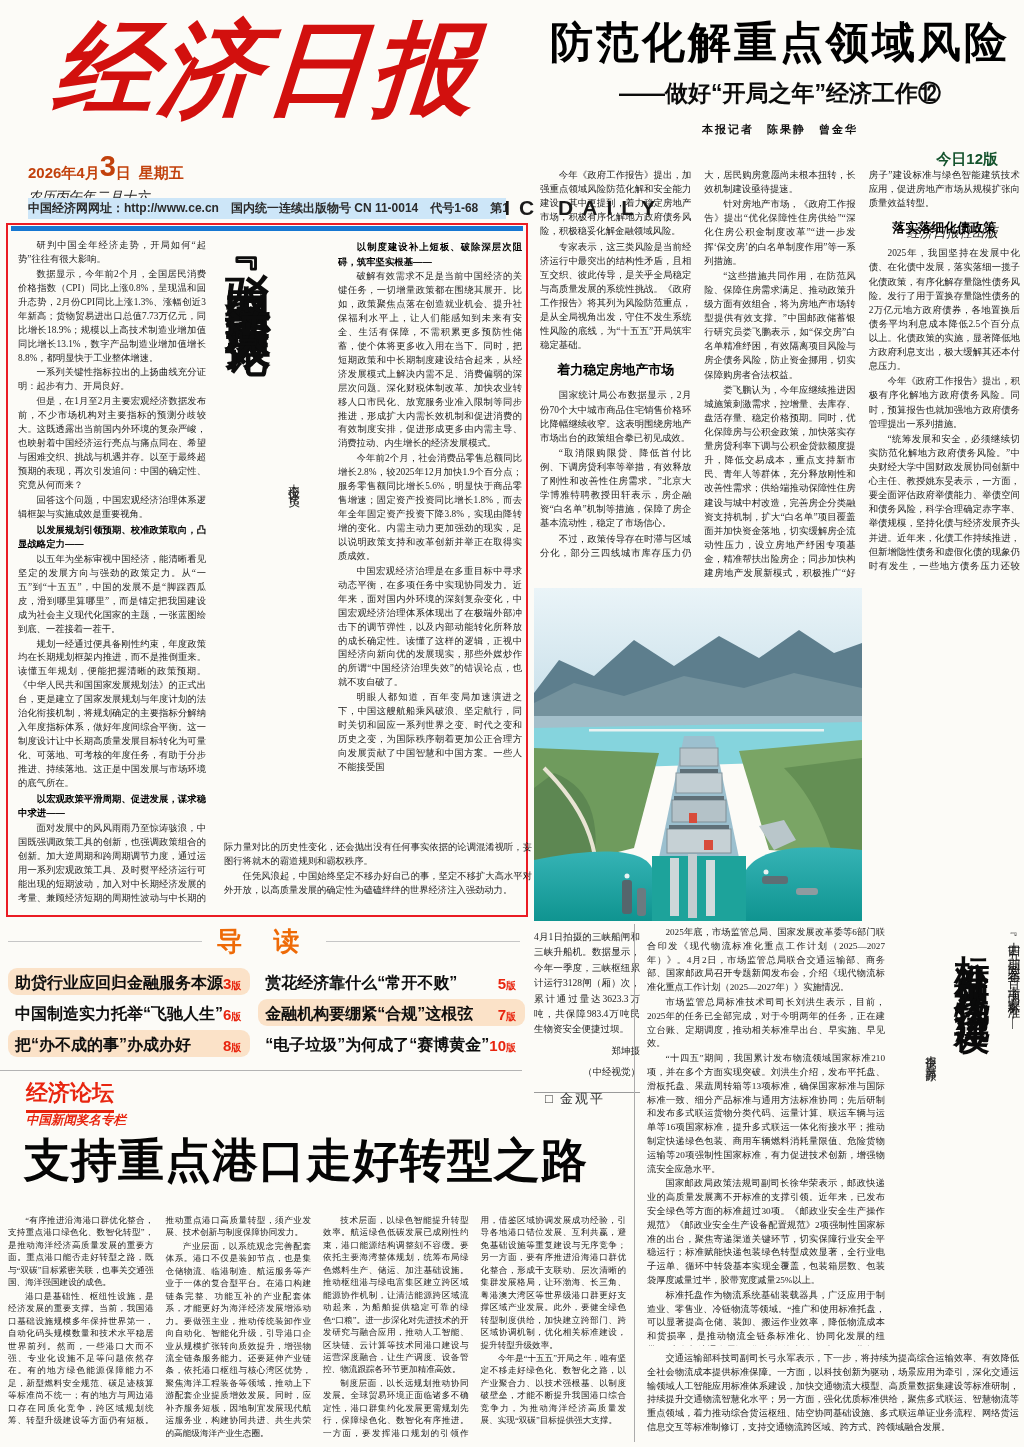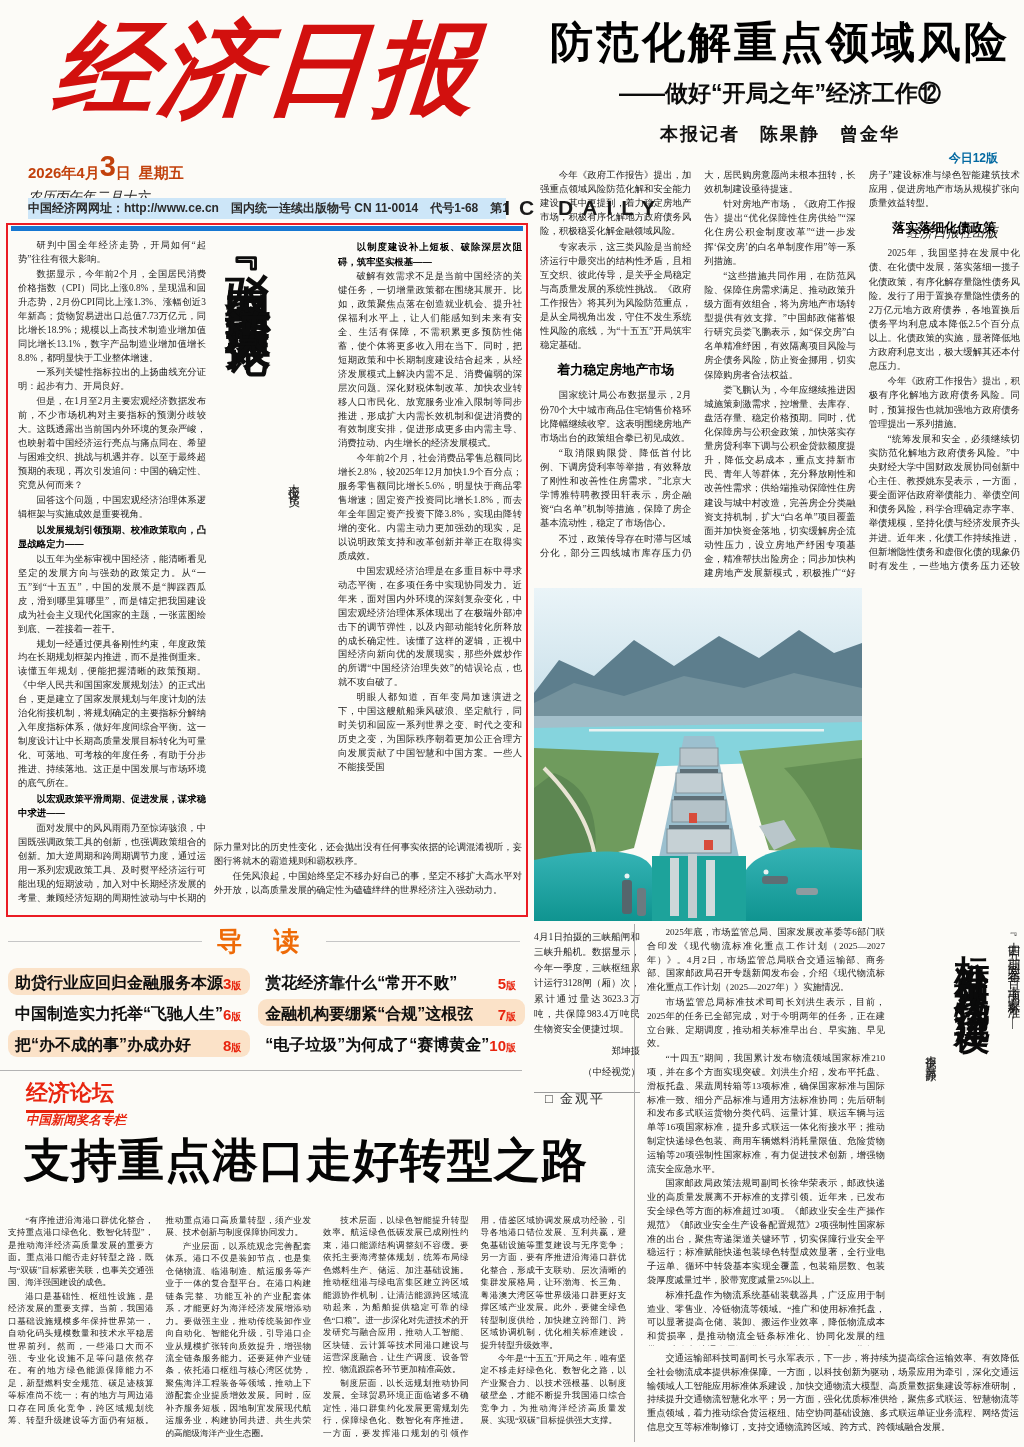--- a/index.html
+++ b/index.html
@@ -10,50 +10,50 @@
   .masthead { position:absolute; left:54px; top:-10px; width:430px; height:165px;
     font-family:"Liberation Serif","DejaVu Serif",serif; font-weight:bold; font-style:italic;
     font-size:102px; letter-spacing:4px; color:#d2100e; line-height:160px; white-space:nowrap;
     transform:skewX(-4deg); }
   .dateline { position:absolute; left:28px; top:150px; width:230px; font-family:"Liberation Sans","DejaVu Sans",sans-serif; }
   .dateline .row1 { font-size:15px; font-weight:bold; color:#c2410c; display:flex; align-items:flex-end; }
   .dateline .day { font-size:29px; font-weight:bold; }
   .dateline .row2 { margin-top:5px; font-family:"Liberation Serif",serif; font-style:italic; font-size:13.5px; color:#222; }
   .english { position:absolute; left:330px; top:160px; width:360px; text-align:center;
     font-family:"Liberation Sans","DejaVu Sans",sans-serif; font-size:21px; font-weight:600; letter-spacing:9px; color:#1a1a1a;margin-top:36px; }
-  .edition  { position:absolute; right:26px; top:150px; font-family:"Liberation Sans",sans-serif; font-size:12px; font-weight:bold; color:#0369a1; }
+  .edition  { position:absolute; right:26px; top:150px; font-family:"Liberation Sans",sans-serif; font-size:15px; font-weight:bold; color:#14532d; }
   .publisher{ position:absolute; right:26px; top:177px; font-size:13px; font-style:italic; color:#222;margin-top:47px; }
   .infobar { position:absolute; left:28px; top:198px; width:478px; height:21px; background:#cde6f8;
     font-family:"Liberation Sans",sans-serif; font-size:12px; font-weight:bold; color:#2b2b2b;
     text-align:center; line-height:21px; white-space:nowrap; overflow:hidden; }
 
   
   .redbox { position:absolute; left:6px; top:223px; width:522px; height:694px; border:2px solid #ea1c24; }
   .blueline { position:absolute; left:3px; right:3px; top:1px; height:5px; background:#1577d2; }
   .rb-col1 { position:absolute; left:10px; top:14px; width:188px; height:668px; overflow:hidden; }
   .rb-col2 { position:absolute; left:330px; top:14px; width:184px; height:598px; overflow:hidden; }
-  .rb-bottom { position:absolute; left:206px; top:616px; width:308px; height:68px; overflow:hidden; }
+  .rb-bottom { position:absolute; left:216px; top:616px; width:308px; height:68px; overflow:hidden; }
   .rb-vtitle { position:absolute; left:208px; top:12px; width:62px; height:614px;
     writing-mode:vertical-rl; font-family:"Liberation Sans","DejaVu Sans",sans-serif;
     font-size:45px; font-weight:900; letter-spacing:6px; color:#0c0c0c; overflow:hidden; }
   .rb-vbyline { position:absolute; left:278px; top:250px; height:140px; writing-mode:vertical-rl;
     font-size:11.5px; letter-spacing:3px; color:#222; }
 
   .p  { font-size:9.3px; line-height:1.5; text-align:justify; text-indent:2em; margin-bottom:1px; color:#1d1d1d; }
   .p.noindent { text-indent:0; }
   .bsub { font-family:"Liberation Sans",sans-serif; font-weight:bold; font-size:9.4px; line-height:1.55;
     text-indent:2em; text-align:justify; color:#000; margin:1px 0; }
 
   
   .lead-title { position:absolute; left:540px; top:14px; width:480px; text-align:center;
     font-size:43px; font-weight:bold; letter-spacing:3px; color:#000; font-family:"Liberation Serif",serif; white-space:nowrap; }
   .lead-sub { position:absolute; left:540px; top:78px; width:480px; text-align:center;
     font-family:"Liberation Sans",sans-serif; font-size:23px; font-weight:bold; color:#0b0b0b; white-space:nowrap; }
   .lead-byline { position:absolute; left:540px; top:122px; width:480px; text-align:center;
-    font-size:18px; font-weight:bold; color:#111; letter-spacing:2px; }
+    font-size:11px; font-weight:bold; color:#111; letter-spacing:2px; }
   .lead-cols { position:absolute; left:540px; top:168px; width:480px; height:413px;
     column-count:3; column-gap:13px; column-fill:auto; overflow:hidden; }
   .lead-cols .p { font-size:9.4px; }
   .lead-subhead { text-align:center; font-family:"Liberation Sans",sans-serif; font-weight:bold;
     font-size:13px; color:#000; margin:9px 0; }
 
   
   .photo { position:absolute; left:534px; top:588px; width:328px; height:333px; overflow:hidden; }
   .caption { position:absolute; left:534px; top:930px; width:106px; font-size:9.5px; line-height:1.62;
     text-align:justify; color:#1c1c1c; border-bottom:1px solid #9a9a9a; padding-bottom:12px; }

